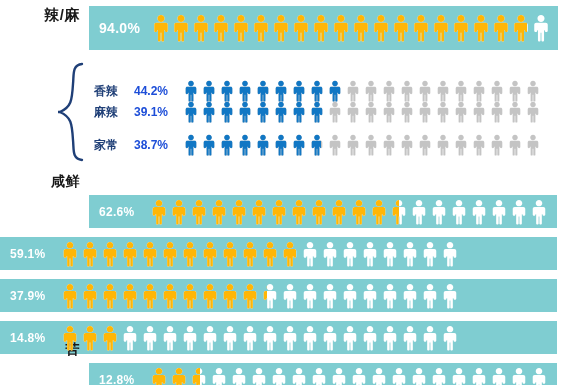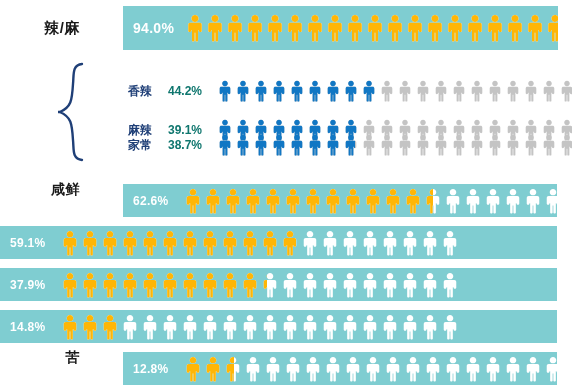--- a/index.html
+++ b/index.html
@@ -18,22 +18,20 @@
   #chart-root {
     position: relative;
     width: 572px;
     height: 385px;
   }
 
   
   .row {
     position: absolute;
     display: flex;
-    align-items: center;
-    gap: 34px;
   }
 
   .row-label {
     width: 62px;
     text-align: right;
     padding-right: 8px;
     font-size: 13px;
     font-weight: bold;
     color: #1a1a1a;
     white-space: nowrap;
@@ -72,21 +70,21 @@
     font-size: 12px;
     font-weight: bold;
     color: #1f3f77;
     text-align: left;
     flex: none;
   }
   .plain .pct {
     width: 48px;
     font-size: 12px;
     font-weight: bold;
-    color: #0f766e;
+    color: #1d4ed8;
     flex: none;
     text-align: left;
   }
 
   
   .icons {
     position: relative;
     flex: 1;
     height: 100%;
     display: flex;
@@ -376,21 +374,21 @@
               </svg>
               <svg class="person" width="18" height="22" viewBox="0 0 24 34">
                 <path d="M12 1.2c2.4 0 4.3 1.9 4.3 4.2S14.4 9.6 12 9.6 7.7 7.7 7.7 5.4 9.6 1.2 12 1.2ZM6.4 10.6h11.2c1.6 0 2.6 1 2.6 2.5v7.1c0 1.1-.8 1.8-1.8 1.8s-1.8-.7-1.8-1.8v-.4h-.9v12.1c0 .9-.7 1.5-1.6 1.5s-1.6-.6-1.6-1.5V22.9h-1v9c0 .9-.7 1.5-1.6 1.5s-1.6-.6-1.6-1.5V19.8h-.9v.4c0 1.1-.8 1.8-1.8 1.8S3.8 21.3 3.8 20.2v-7.1c0-1.5 1-2.5 2.6-2.5Z" fill="#1177c4"></path>
               </svg>
             </div>
           </div>
         </div>
     </div>
   </div>
 
-  <div class="row row-sub" style="top:115px">
+  <div class="row row-sub" style="top:97px">
     <div class="row-label"></div>
     <div class="plain">
       <div class="sub-label">麻辣</div>
       <div class="pct">39.1%</div>
       <div class="icons">
           <div class="icon-layer base">
             <svg class="person" width="18" height="22" viewBox="0 0 24 34">
               <path d="M12 1.2c2.4 0 4.3 1.9 4.3 4.2S14.4 9.6 12 9.6 7.7 7.7 7.7 5.4 9.6 1.2 12 1.2ZM6.4 10.6h11.2c1.6 0 2.6 1 2.6 2.5v7.1c0 1.1-.8 1.8-1.8 1.8s-1.8-.7-1.8-1.8v-.4h-.9v12.1c0 .9-.7 1.5-1.6 1.5s-1.6-.6-1.6-1.5V22.9h-1v9c0 .9-.7 1.5-1.6 1.5s-1.6-.6-1.6-1.5V19.8h-.9v.4c0 1.1-.8 1.8-1.8 1.8S3.8 21.3 3.8 20.2v-7.1c0-1.5 1-2.5 2.6-2.5Z" fill="#c4c4c4"></path>
             </svg>
             <svg class="person" width="18" height="22" viewBox="0 0 24 34">

